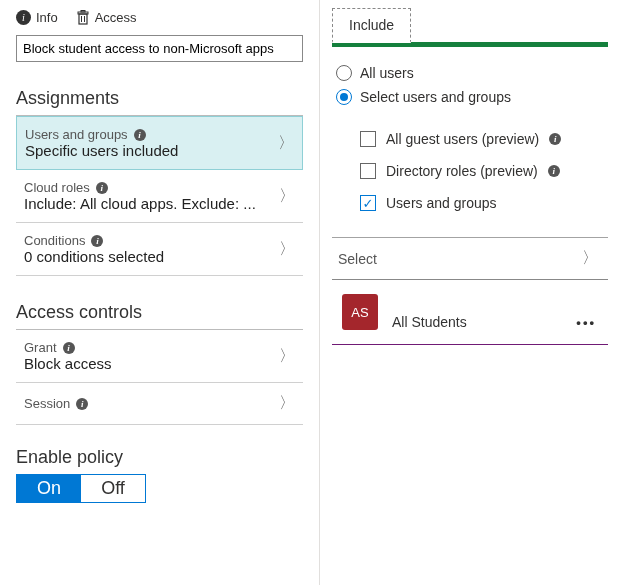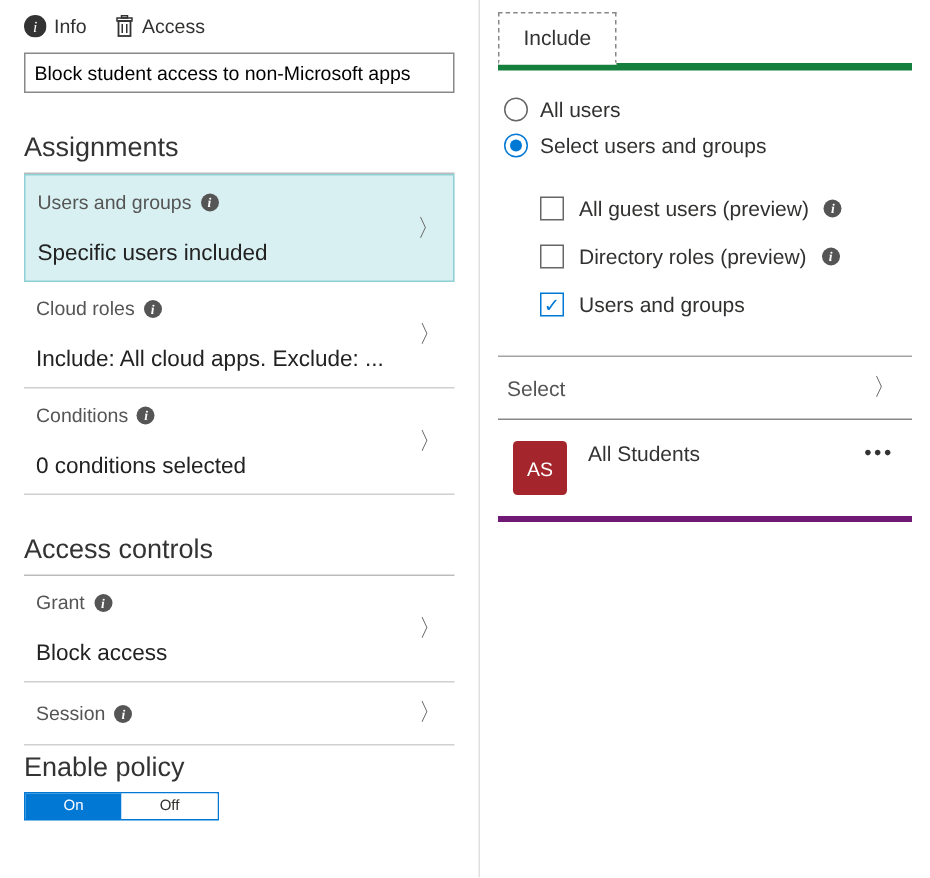--- a/index.html
+++ b/index.html
@@ -75,21 +75,21 @@
   .row-label {
     font-size: 13px;
     display: flex;
     align-items: center;
     gap: 6px;
     color: #555;
   }
   .row-value {
     font-size: 15px;
     color: #222;
-    margin-top: 18px;
+    margin-top: 0;
   }
   .chevron {
     color: #666;
     font-size: 16px;
     padding: 0 4px;
   }
   .info-dot {
     display: inline-flex;
     width: 12px;
     height: 12px;
@@ -106,21 +106,21 @@
   .toggle-group {
     display: flex;
     width: 130px;
     border: 1px solid #0078d4;
     margin-top: 6px;
   }
   .toggle-opt {
     flex: 1;
     text-align: center;
     padding: 3px 0;
-    font-size: 10px;
+    font-size: 18px;
     cursor: pointer;
     background: #fff;
     color: #323130;
   }
   .toggle-opt.active {
     background: #0078d4;
     color: #fff;
   }
   
   .tabs {
@@ -191,24 +191,24 @@
     padding: 10px 6px;
     display:flex;
     align-items:center;
     justify-content: space-between;
     cursor:pointer;
     font-size:14px;
     color:#555;
   }
   .entity-row {
     display:flex;
-    align-items:flex-start;
+    align-items:flex-end;
     gap: 14px;
     padding: 14px 6px 14px 10px;
-    border-bottom: 4px solid #701a75;
+    border-bottom: 1px solid #701a75;
   }
   .avatar {
     width: 36px; height:36px;
     background:#a4262c;
     color:#fff;
     display:flex;
     align-items:center;
     justify-content:center;
     font-size:13px;
     font-weight:500;
@@ -300,21 +300,21 @@
   <div class="row">
     <div class="row-content">
       <div class="row-label">
           <span>Session</span> 
           <span class="info-dot">i</span>
         </div>
     </div>
     <span class="chevron">〉</span>
   </div>
 
-  <div class="section-title" style="margin-top:4px">Enable policy</div>
+  <div class="section-title" style="margin-top:22px">Enable policy</div>
   <div class="toggle-group">
     <div class="toggle-opt active">On</div>
     <div class="toggle-opt">Off</div>
   </div>
 </div>
 
 <div class="right-panel">
   <div class="tabs">
     <div class="tab active">Include</div>
   </div>

